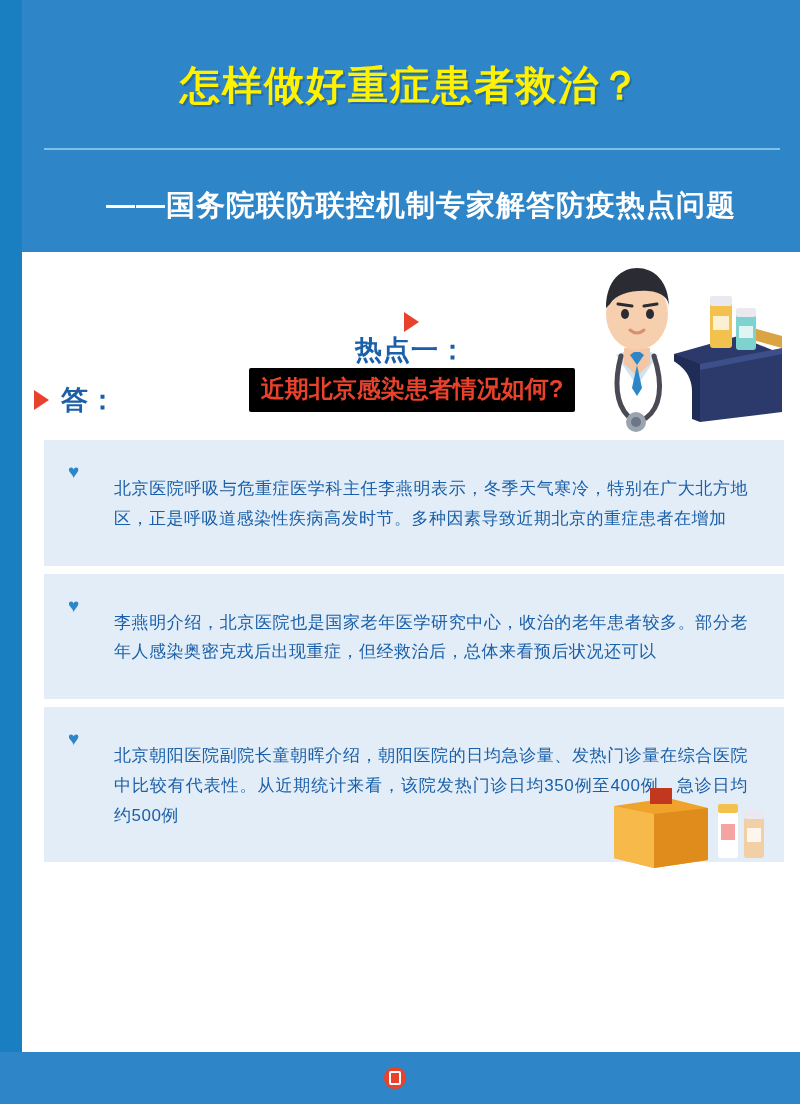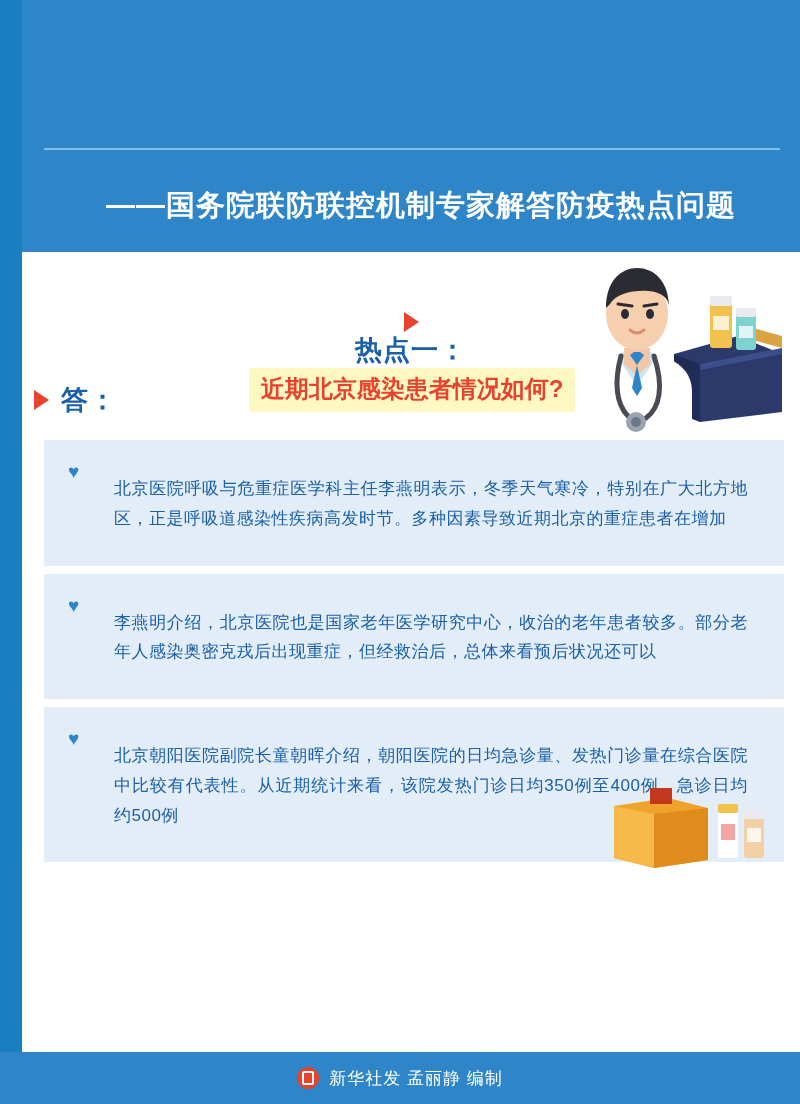--- a/index.html
+++ b/index.html
@@ -99,21 +99,21 @@
     margin-left: 12px;
     margin-right: 12px;
   }
   .q-label {
     color: #1a5fa8;
     font-size: 27px;
     font-weight: bold;
     letter-spacing: 1px;
   }
   .q-text {
-    background: #fef9c3;
+    background: #000000;
     color: #e8412c;
     font-size: 24px;
     font-weight: bold;
     padding: 5px 12px 7px 12px;
     border-radius: 2px;
     margin-left: 2px;
   }
   .a-row {
     position: absolute;
     left: 0;
@@ -214,20 +214,21 @@
   }
 </style>
 </head>
 <body>
 
 <div class="poster">
 
   <div class="left-stripe"></div>
 
   <div class="header">
+    <div class="header-title">怎样做好重症患者救治？</div>
     <div class="header-divider"></div>
     <div class="header-subtitle">——国务院联防联控机制专家解答防疫热点问题</div>
   </div>
 
   <div class="body-area">
 
     <div class="q-row">
       <div class="tri"></div>
       <div class="q-label">热点一：</div>
       <div class="q-text">近期北京感染患者情况如何?</div>
@@ -298,16 +299,15 @@
     <rect x="108" y="34" width="20" height="48" rx="3" fill="#ffffff"></rect>
     <rect x="108" y="28" width="20" height="9" rx="2" fill="#f2c14e"></rect>
     <rect x="111" y="48" width="14" height="16" fill="#f6a3a3"></rect>
     <rect x="134" y="40" width="20" height="42" rx="3" fill="#f3cfa6"></rect>
     <rect x="134" y="34" width="20" height="9" rx="2" fill="#e9e9ef"></rect>
     <rect x="137" y="52" width="14" height="14" fill="#ffffff" opacity="0.8"></rect>
   </svg>
 
   <div class="footer">
     <div class="seal"></div>
-    <div class="footer-text">新华社发 孟丽静 编制</div>
   </div>
 
 </div>
 
 </body></html>

